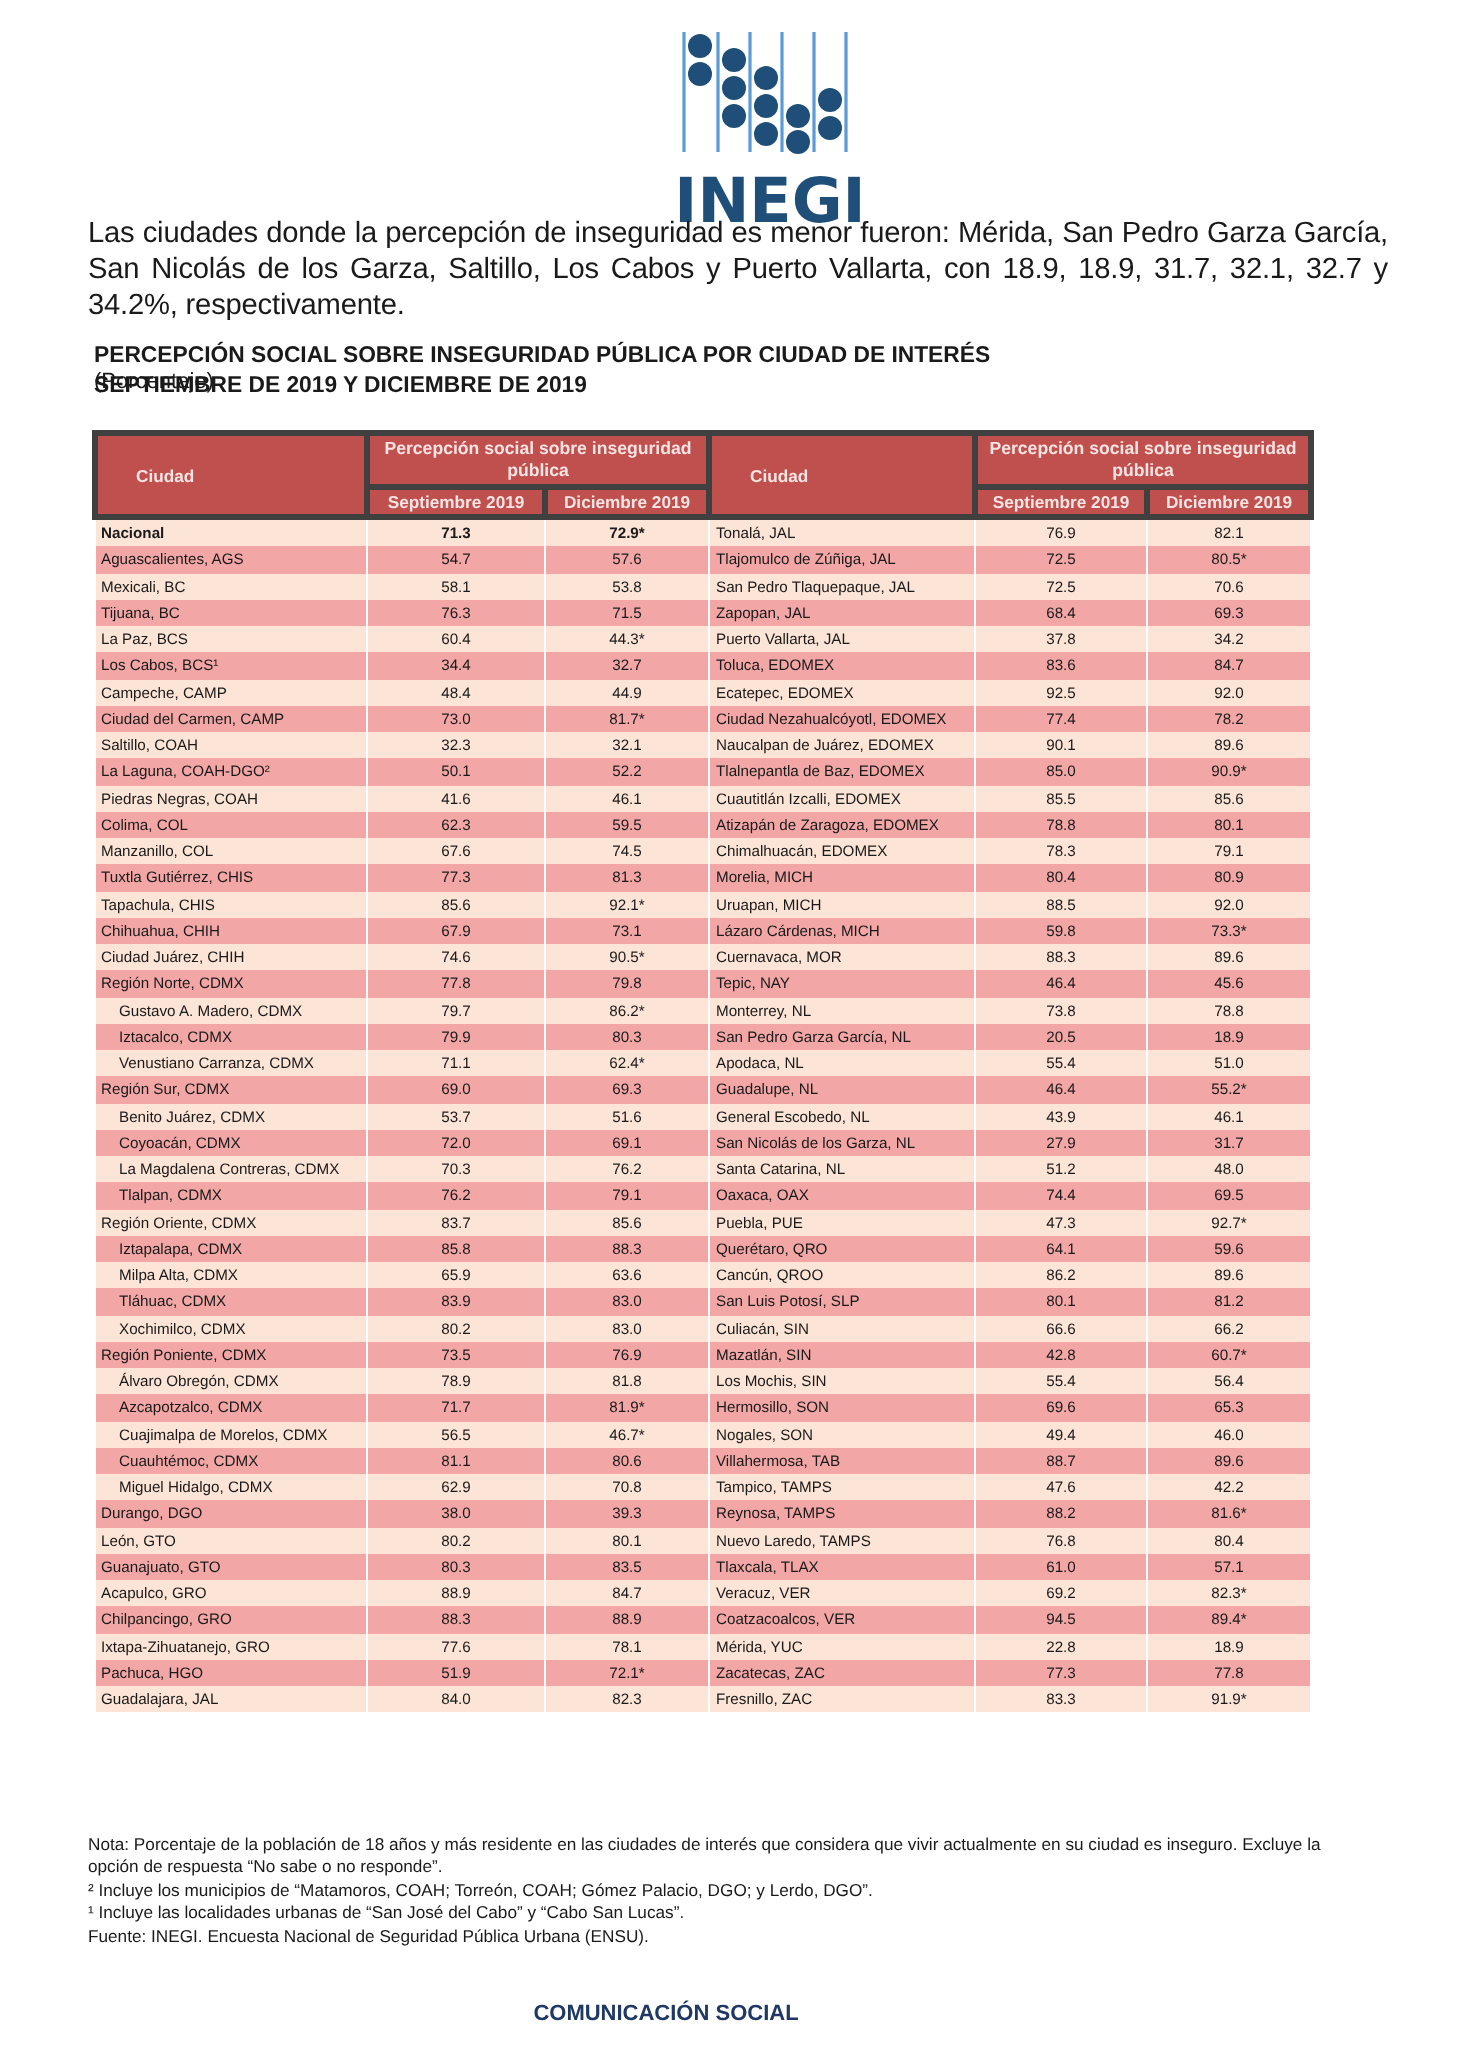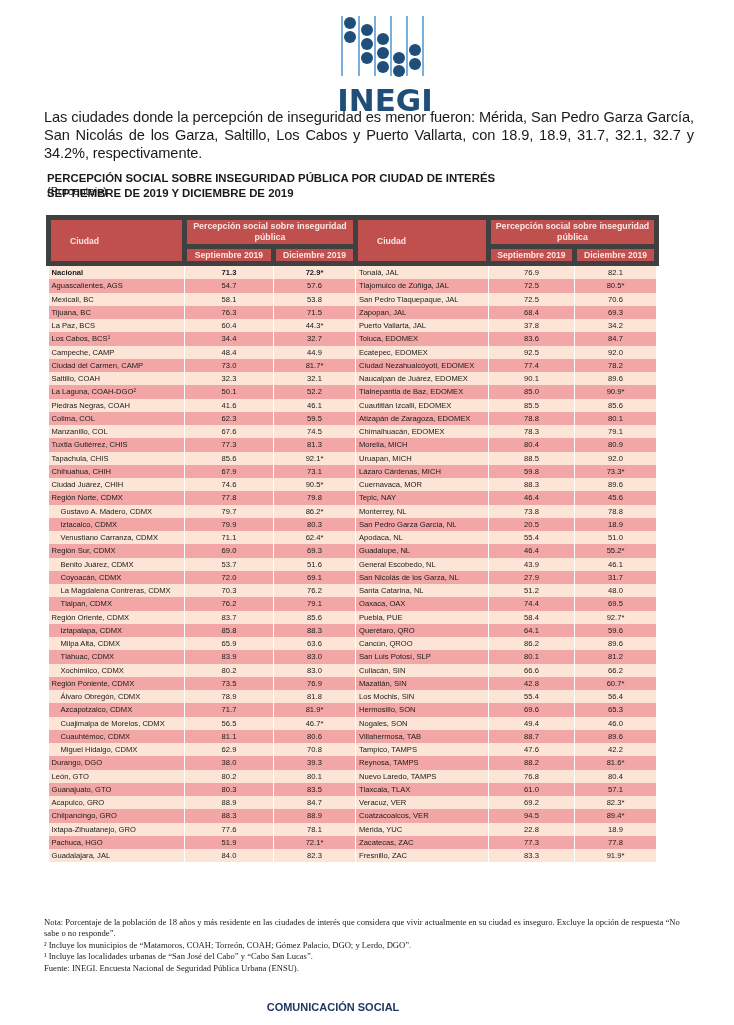--- a/index.html
+++ b/index.html
@@ -2,30 +2,30 @@
 <html><head>
 <meta charset="utf-8">
 <style>
   html, body { margin: 0; padding: 0; background: #ffffff; }
   body { width: 734px; height: 1025px; position: relative; overflow: hidden; font-family: "Liberation Sans", sans-serif; color: #1a1a1a; }
   .logo { position: absolute; left: 337px; top: 14px; width: 96px; height: 100px; }
   .intro { position: absolute; left: 44px; top: 108px; width: 650px; font-size: 14.6px; line-height: 18px; text-align: justify; letter-spacing: -0.1px; }
   .title { position: absolute; left: 47px; top: 171px; font-size: 11.4px; font-weight: bold; line-height: 15px; }
   .unit { position: absolute; left: 47px; top: 185px; font-size: 11px; }
   table.t { position: absolute; left: 46px; top: 215px; width: 608px; border-collapse: collapse; table-layout: fixed; font-size: 7.6px; }
-  table.t th { background: #c0504d; color: #fbe4e4; font-weight: bold; border: 5px solid #404040; padding: 0; text-align: center; }
+  table.t th { background: #c0504d; color: #fbe4e4; font-weight: bold; border: 3px solid #404040; padding: 0; text-align: center; }
   table.t th.city { text-align: left; padding-left: 19px; font-size: 8.6px; }
   table.t th.grp { font-size: 8.8px; line-height: 11px; height: 24px; }
   table.t th.sub { font-size: 8.6px; height: 12px; }
   table.t td { height: 13.26px; padding: 0 0 0 3px; border-right: 1px solid #ffffff; white-space: nowrap; overflow: hidden; }
   table.t td.num { text-align: center; padding: 0; }
   table.t tr.odd td { background: #fce4d6; }
   table.t tr.even td { background: #f2a7a6; }
   .ind { padding-left: 12px !important; }
-  .notes { position: absolute; left: 44px; top: 917px; width: 640px; font-size: 8.6px; line-height: 11.4px; font-family: Liberation Serif, serif; }
+  .notes { position: absolute; left: 44px; top: 917px; width: 640px; font-size: 8.6px; line-height: 11.4px; }
   .notes p { margin: 0; }
   .footer { position: absolute; left: 0; width: 666px; top: 1001px; text-align: center; font-size: 11px; font-weight: bold; color: #1f3864; }
 </style>
 </head>
 <body>
 
 <div class="logo">
   <svg width="96" height="100" viewBox="0 0 96 100">
     <g stroke="#5b9bd5" stroke-width="1.6">
       <line x1="5" y1="2" x2="5" y2="62"></line>
@@ -290,21 +290,21 @@
         <td class="num">79.1</td>
         <td>Oaxaca, OAX</td>
         <td class="num">74.4</td>
         <td class="num">69.5</td>
       </tr>
       <tr class="odd">
         <td>Región Oriente, CDMX</td>
         <td class="num">83.7</td>
         <td class="num">85.6</td>
         <td>Puebla, PUE</td>
-        <td class="num">58.4</td>
+        <td class="num">47.3</td>
         <td class="num">92.7*</td>
       </tr>
       <tr class="even">
         <td class="ind">Iztapalapa, CDMX</td>
         <td class="num">85.8</td>
         <td class="num">88.3</td>
         <td>Querétaro, QRO</td>
         <td class="num">64.1</td>
         <td class="num">59.6</td>
       </tr>

